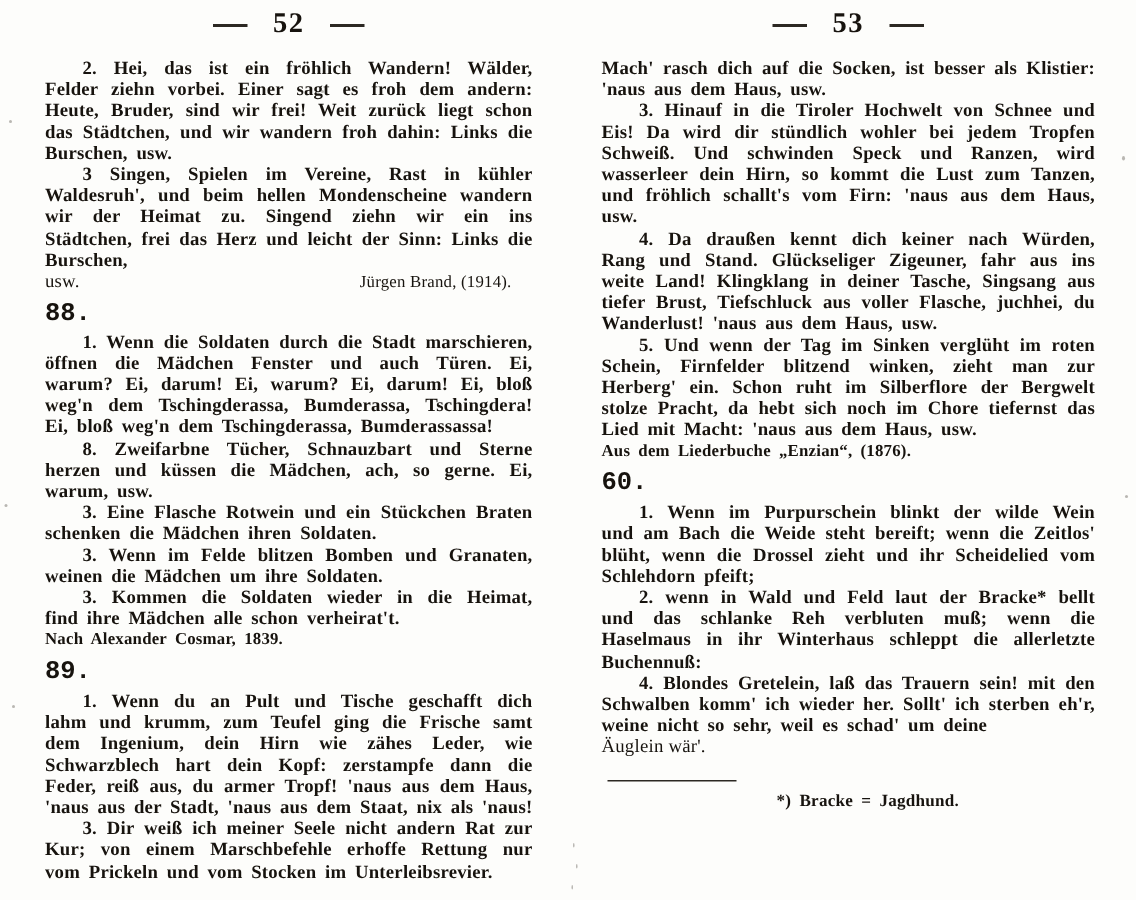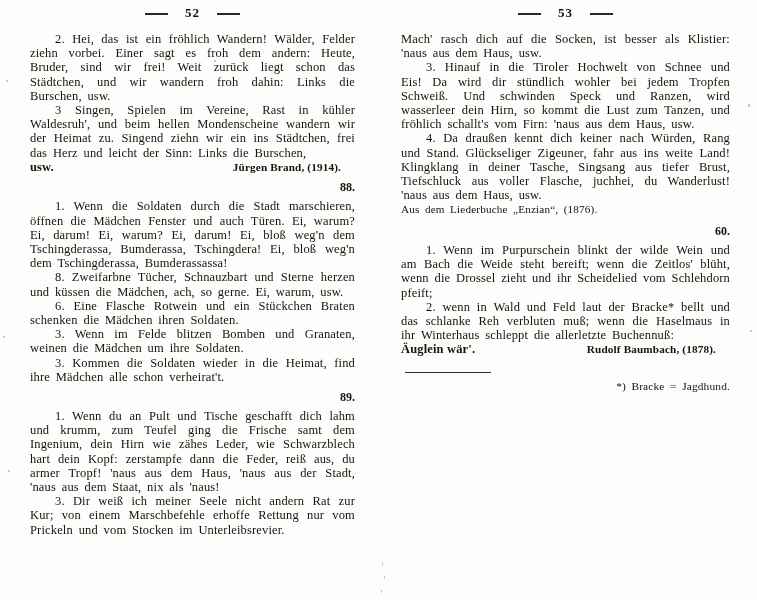--- a/index.html
+++ b/index.html
@@ -12,57 +12,57 @@
     position: relative;
   }
   .spread { display: flex; width: 757px; height: 600px; }
   .page { position: relative; height: 600px; }
   .page-left  { width: 378px; padding: 5px 23px 0 30px; }
   .page-right { width: 379px; padding: 5px 27px 0 23px; }
 
   .pagehead {
     display: flex; justify-content: center; align-items: center;
     gap: 17px; margin-bottom: 11px;
-    font-weight: bold; font-size: 13px; letter-spacing: 1px;
+    font-weight: bold; font-size: 19px; letter-spacing: 1px;
   }
   .hdash { width: 23px; height: 2px; background: #2c2823; margin-top: 1px; }
 
   .body-text p {
     font-size: 12.5px; line-height: 14.2px;
-    text-align: justify; font-weight: normal;
+    text-align: justify; font-weight: bold;
     letter-spacing: 0.15px; word-spacing: 2.5px;
   }
   p.verse { text-indent: 25px; }
   p.cont  { text-indent: 0; }
 
   .song-number {
-    text-align: right; font-size: 12px; font-weight: bold;
+    text-align: left; font-size: 17px; font-weight: bold;
     margin: 5px 0 3px; line-height: 17px;
-    font-family: Liberation Serif, serif;
+    font-family: Liberation Mono, monospace;
   }
 
   .attribution {
     text-align: center; font-size: 11.2px !important;
     font-weight: bold; padding-right: 12px; text-indent: 0 !important;
     line-height: 15.5px !important;
   }
 
   .lastline {
     display: flex; justify-content: space-between; align-items: baseline;
-    font-size: 12.5px; font-weight: bold; line-height: 14.6px;
+    font-size: 12.5px; font-weight: normal; line-height: 14.6px;
     letter-spacing: 0.15px;
   }
   .lastline .attr { font-size: 11.2px; padding-right: 14px; }
 
   .footnote-rule {
     width: 86px; height: 0; border-top: 1.7px solid #2c2823;
     margin: 15px 0 6px 4px;
   }
   p.footnote {
-    font-size: 11.4px !important; text-align: right;
+    font-size: 11.4px !important; text-align: center;
     padding-left: 26px; text-indent: 0;
   }
 
   .speck { position: absolute; background: #4a443c; border-radius: 50%; opacity: .38; }
 </style>
 </head>
 <body>
 
 <div class="spread">
 
@@ -76,48 +76,50 @@
       <p class="verse">2. Hei, das ist ein fröhlich Wandern! Wälder, Felder ziehn vorbei. Einer sagt es froh dem andern: Heute, Bruder, sind wir frei! Weit zurück liegt schon das Städtchen, und wir wandern froh dahin: Links die Burschen, usw.</p>
       <p class="verse">3 Singen, Spielen im Vereine, Rast in kühler Waldesruh', und beim hellen Mondenscheine wandern wir der Heimat zu. Singend ziehn wir ein ins Städtchen, frei das Herz und leicht der Sinn: Links die Burschen,</p>
       <div class="lastline">
         <span>usw.</span>
         <span class="attr">Jürgen Brand, (1914).</span>
       </div>
 
       <h2 class="song-number">88.</h2>
       <p class="verse">1. Wenn die Soldaten durch die Stadt marschieren, öffnen die Mädchen Fenster und auch Türen. Ei, warum? Ei, darum! Ei, warum? Ei, darum! Ei, bloß weg'n dem Tschingderassa, Bumderassa, Tschingdera! Ei, bloß weg'n dem Tschingderassa, Bumderassassa!</p>
       <p class="verse">8. Zweifarbne Tücher, Schnauzbart und Sterne herzen und küssen die Mädchen, ach, so gerne. Ei, warum, usw.</p>
-      <p class="verse">6. Eine Flasche Rotwein und ein Stückchen Braten schenken die Mädchen ihren Soldaten.</p>
+      <p class="verse">3. Eine Flasche Rotwein und ein Stückchen Braten schenken die Mädchen ihren Soldaten.</p>
       <p class="verse">3. Wenn im Felde blitzen Bomben und Granaten, weinen die Mädchen um ihre Soldaten.</p>
       <p class="verse">3. Kommen die Soldaten wieder in die Heimat, find ihre Mädchen alle schon verheirat't.</p>
+      <p class="attribution">Nach Alexander Cosmar, 1839.</p>
 
       <h2 class="song-number">89.</h2>
       <p class="verse">1. Wenn du an Pult und Tische geschafft dich lahm und krumm, zum Teufel ging die Frische samt dem Ingenium, dein Hirn wie zähes Leder, wie Schwarzblech hart dein Kopf: zerstampfe dann die Feder, reiß aus, du armer Tropf! 'naus aus dem Haus, 'naus aus der Stadt, 'naus aus dem Staat, nix als 'naus!</p>
       <p class="verse">3. Dir weiß ich meiner Seele nicht andern Rat zur Kur; von einem Marschbefehle erhoffe Rettung nur vom Prickeln und vom Stocken im Unterleibsrevier.</p>
     </div>
   </div>
 
   <div class="page page-right">
     <div class="pagehead">
       <span class="hdash"></span>
       <span>53</span>
       <span class="hdash"></span>
     </div>
     <div class="body-text">
       <p class="cont">Mach' rasch dich auf die Socken, ist besser als Klistier: 'naus aus dem Haus, usw.</p>
       <p class="verse">3. Hinauf in die Tiroler Hochwelt von Schnee und Eis! Da wird dir stündlich wohler bei jedem Tropfen Schweiß. Und schwinden Speck und Ranzen, wird wasserleer dein Hirn, so kommt die Lust zum Tanzen, und fröhlich schallt's vom Firn: 'naus aus dem Haus, usw.</p>
       <p class="verse">4. Da draußen kennt dich keiner nach Würden, Rang und Stand. Glückseliger Zigeuner, fahr aus ins weite Land! Klingklang in deiner Tasche, Singsang aus tiefer Brust, Tiefschluck aus voller Flasche, juchhei, du Wanderlust! 'naus aus dem Haus, usw.</p>
+      <p class="verse">5. Und wenn der Tag im Sinken verglüht im roten Schein, Firnfelder blitzend winken, zieht man zur Herberg' ein. Schon ruht im Silberflore der Bergwelt stolze Pracht, da hebt sich noch im Chore tiefernst das Lied mit Macht: 'naus aus dem Haus, usw.</p>
       <p class="attribution">Aus dem Liederbuche „Enzian“, (1876).</p>
 
       <h2 class="song-number">60.</h2>
       <p class="verse">1. Wenn im Purpurschein blinkt der wilde Wein und am Bach die Weide steht bereift; wenn die Zeitlos' blüht, wenn die Drossel zieht und ihr Scheidelied vom Schlehdorn pfeift;</p>
       <p class="verse">2. wenn in Wald und Feld laut der Bracke* bellt und das schlanke Reh verbluten muß; wenn die Haselmaus in ihr Winterhaus schleppt die allerletzte Buchennuß:</p>
+      <p class="verse">4. Blondes Gretelein, laß das Trauern sein! mit den Schwalben komm' ich wieder her. Sollt' ich sterben eh'r, weine nicht so sehr, weil es schad' um deine</p>
       <div class="lastline">
         <span>Äuglein wär'.</span>
-        <span class="attr">Rudolf Baumbach, (1878).</span>
       </div>
 
       <div class="footnote-rule"></div>
       <p class="footnote">*) Bracke = Jagdhund.</p>
     </div>
   </div>
 </div>
 
 <div class="speck" style="left:6px;   top:80px;  width:2px; height:2px;"></div>
 <div class="speck" style="left:214px; top:60px;  width:2px; height:2px;"></div>

